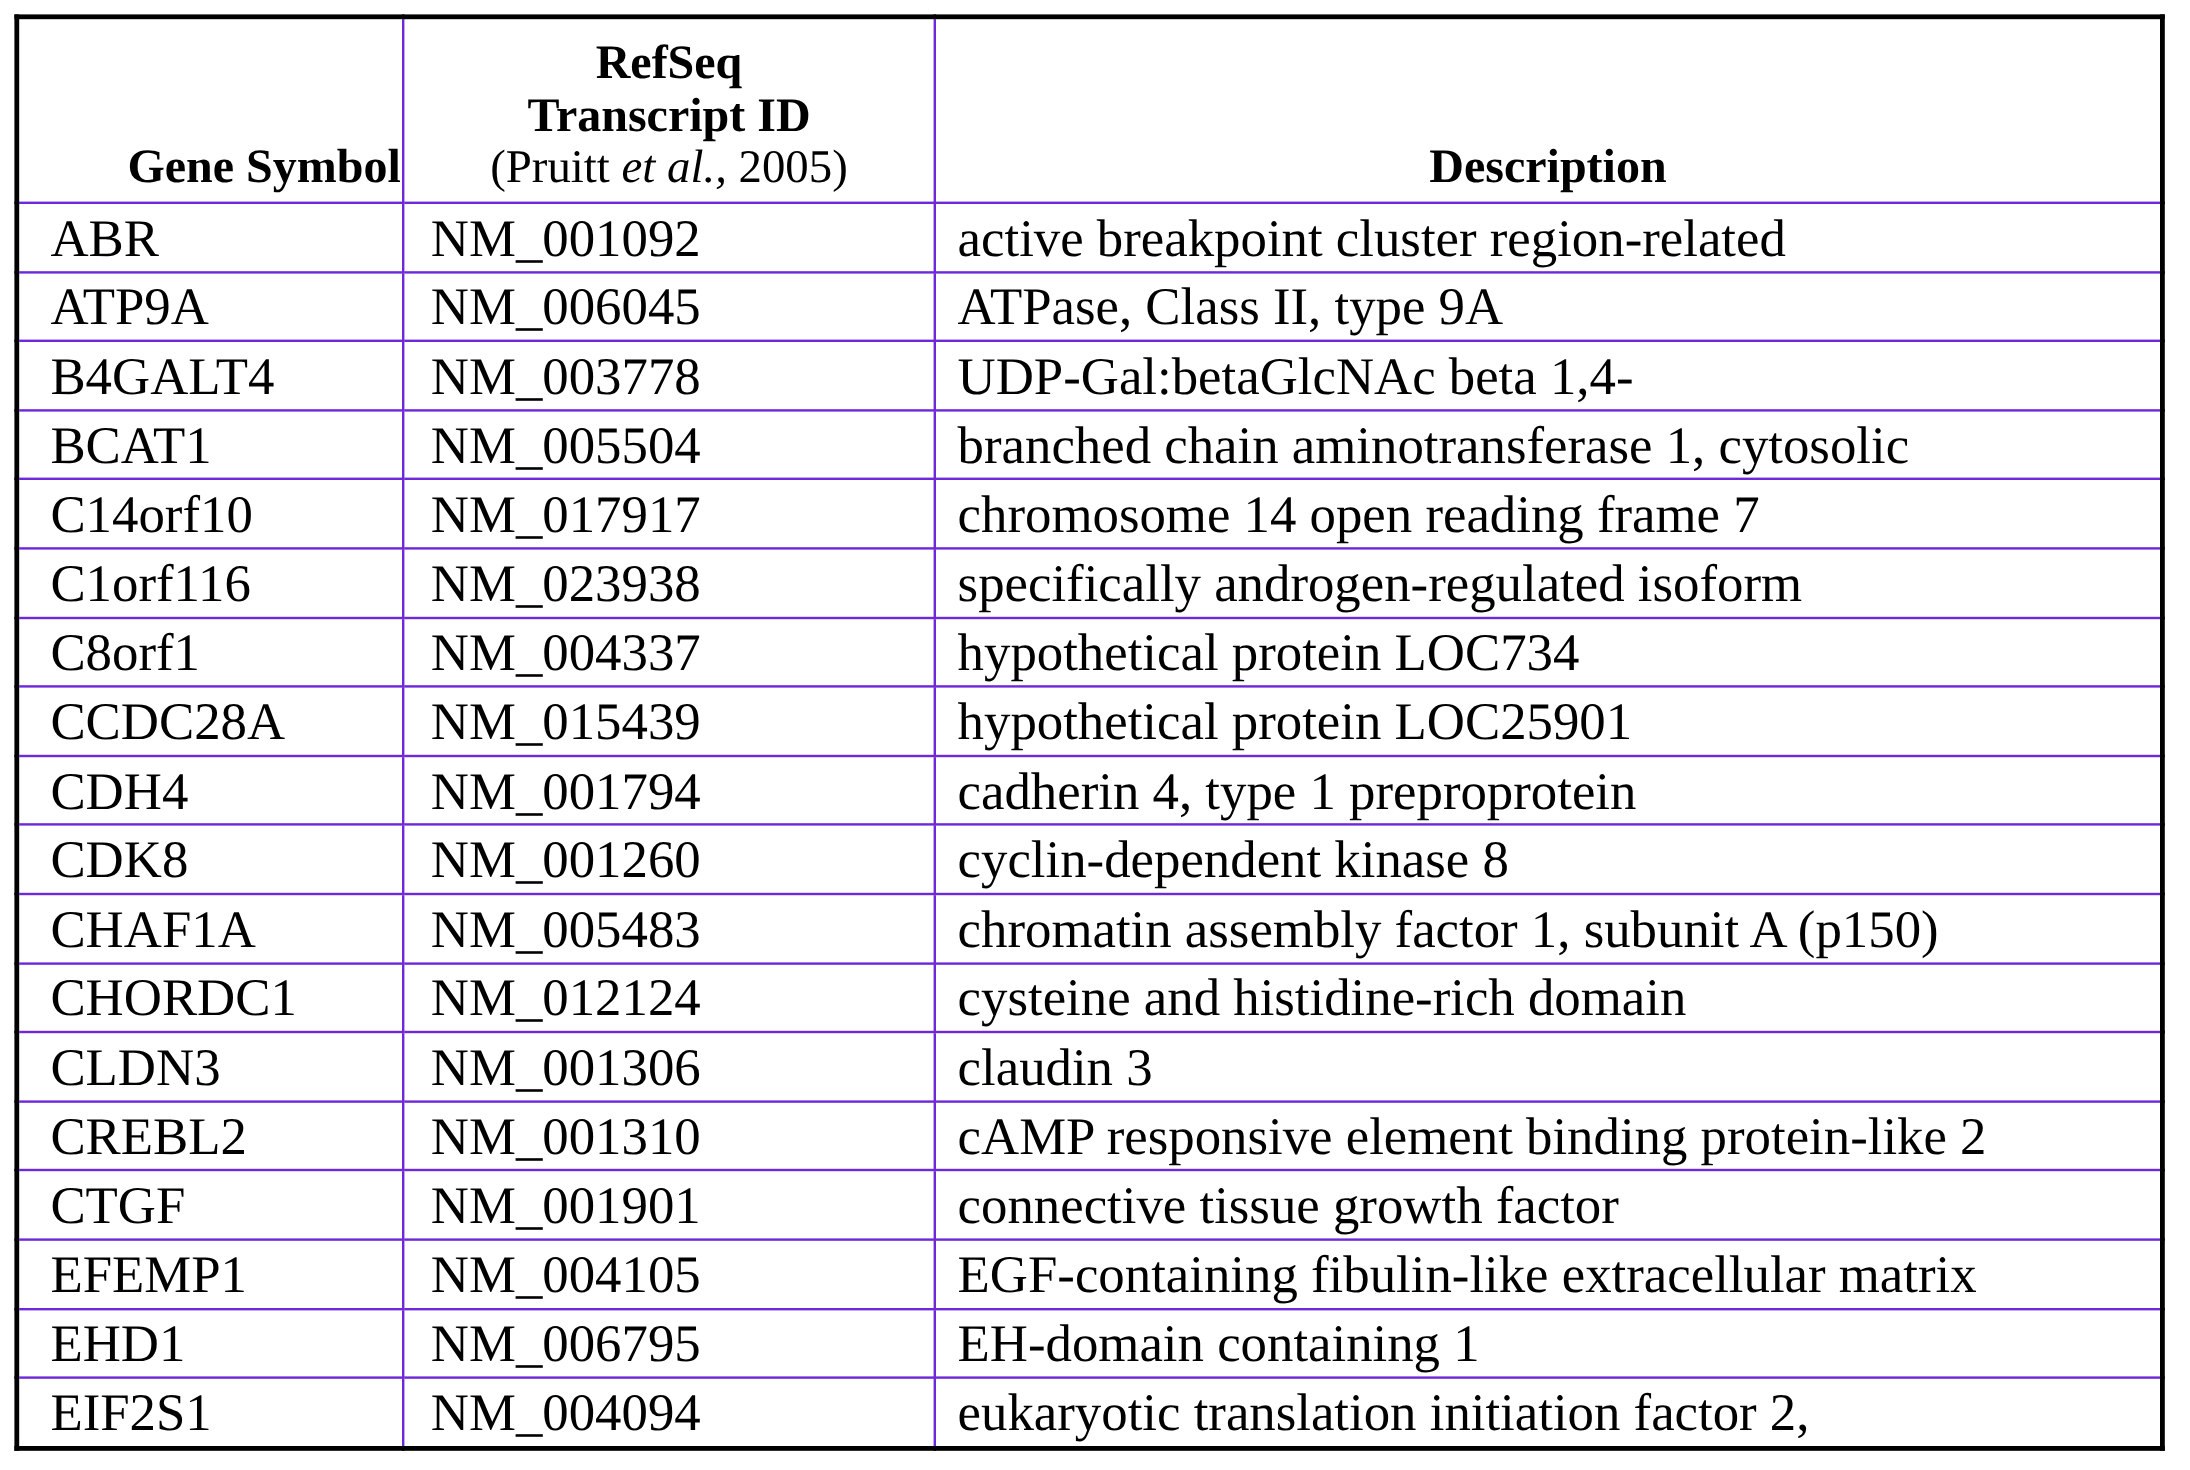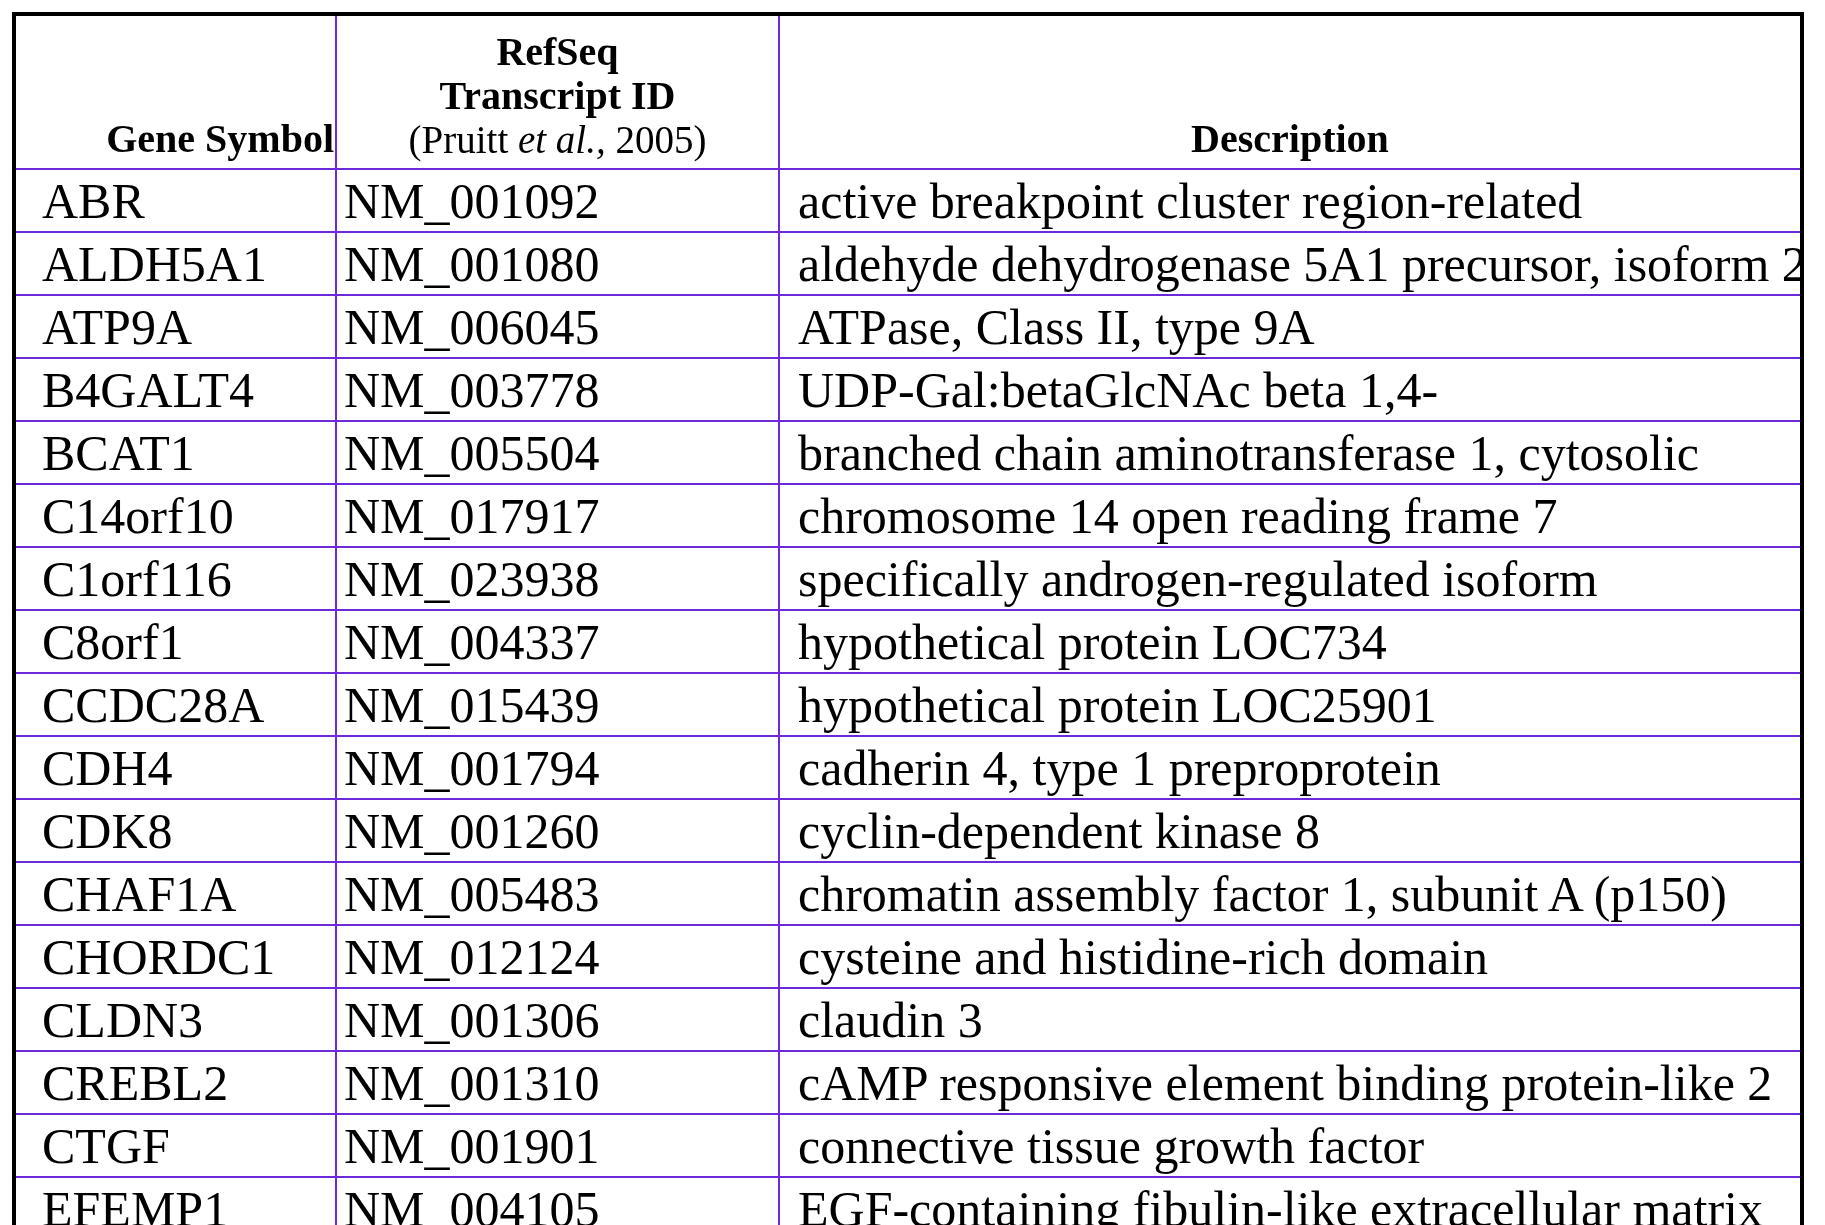--- a/index.html
+++ b/index.html
@@ -60,25 +60,25 @@
   }
   th.h-refseq .italic {
     font-style: italic;
   }
   th.h-desc {
     text-align: center;
   }
   tbody td {
     height: 52.6px;
     vertical-align: middle;
-    font-size: 50px;
+    font-size: 44px;
     padding-top: 2px;
   }
   td.c1 { padding-left: 26px; }
-  td.c2 { padding-left: 7px; }
+  td.c2 { padding-left: 22px; }
   td.c3 { padding-left: 18px; margin-left: 20px; }
 </style>
 </head>
 <body>
 
 <div class="page">
   <table class="gene-table">
     <colgroup>
       <col class="col-gene">
       <col class="col-refseq">
@@ -93,25 +93,20 @@
           <div class="hline hline-cite"><span>(Pruitt </span><span class="italic">et al.,</span><span> 2005)</span></div>
         </th>
         <th class="h-desc">Description</th>
       </tr>
     </thead>
     <tbody>
       <tr>
         <td class="c1">ABR</td>
         <td class="c2">NM_001092</td>
         <td class="c3">active breakpoint cluster region-related</td>
-      </tr>
-      <tr>
-        <td class="c1">ALDH5A1</td>
-        <td class="c2">NM_001080</td>
-        <td class="c3">aldehyde dehydrogenase 5A1 precursor, isoform 2</td>
       </tr>
       <tr>
         <td class="c1">ATP9A</td>
         <td class="c2">NM_006045</td>
         <td class="c3">ATPase, Class II, type 9A</td>
       </tr>
       <tr>
         <td class="c1">B4GALT4</td>
         <td class="c2">NM_003778</td>
         <td class="c3">UDP-Gal:betaGlcNAc beta 1,4-</td>

